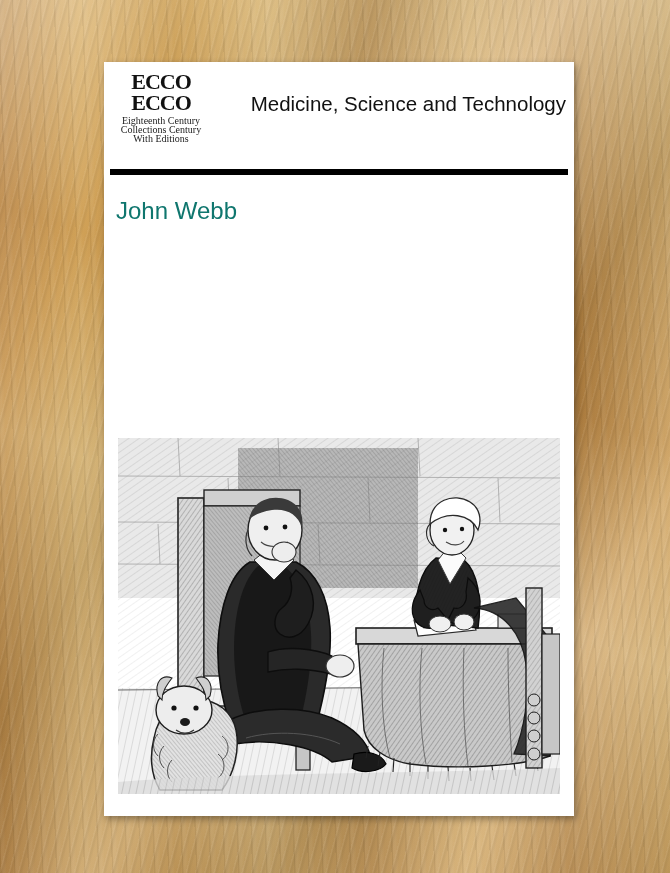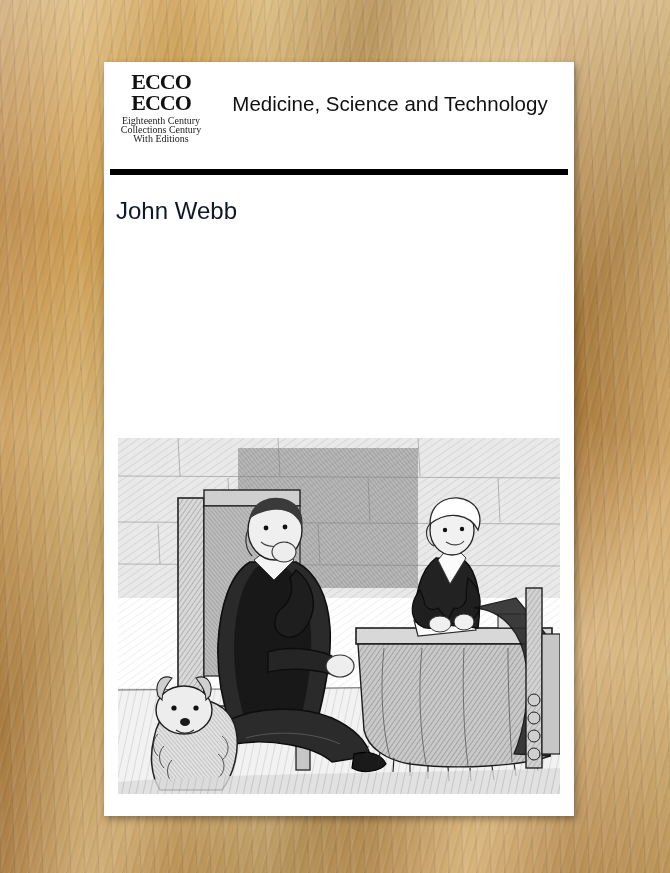--- a/index.html
+++ b/index.html
@@ -83,21 +83,21 @@
     color: #1a1a1a;
   }
   .category {
     position: absolute;
     left: 110px;
     right: 8px;
     top: 30px;
     font-family: "Liberation Sans", sans-serif;
     font-size: 20.5px;
     color: #111;
-    text-align: center;
+    text-align: right;
   }
 
   .rule {
     height: 3px;
     background: #000;
     margin: 0 6px;
   }
   .rule.top { margin-top: 2px; }
 
   .title {
@@ -105,21 +105,21 @@
     font-family: "Liberation Sans", sans-serif;
     font-size: 25.5px;
     line-height: 35px;
     color: #000;
   }
 
   .author {
     padding: 22px 29px 26px 12px;
     font-family: "Liberation Sans", sans-serif;
     font-size: 24px;
-    color: #0f172a;
+    color: #0f766e;
   }
 
   
   .plate-wrap {
     position: absolute;
     left: 14px;
     top: 376px;
     width: 442px;
     height: 356px;
     background: #ffffff;

